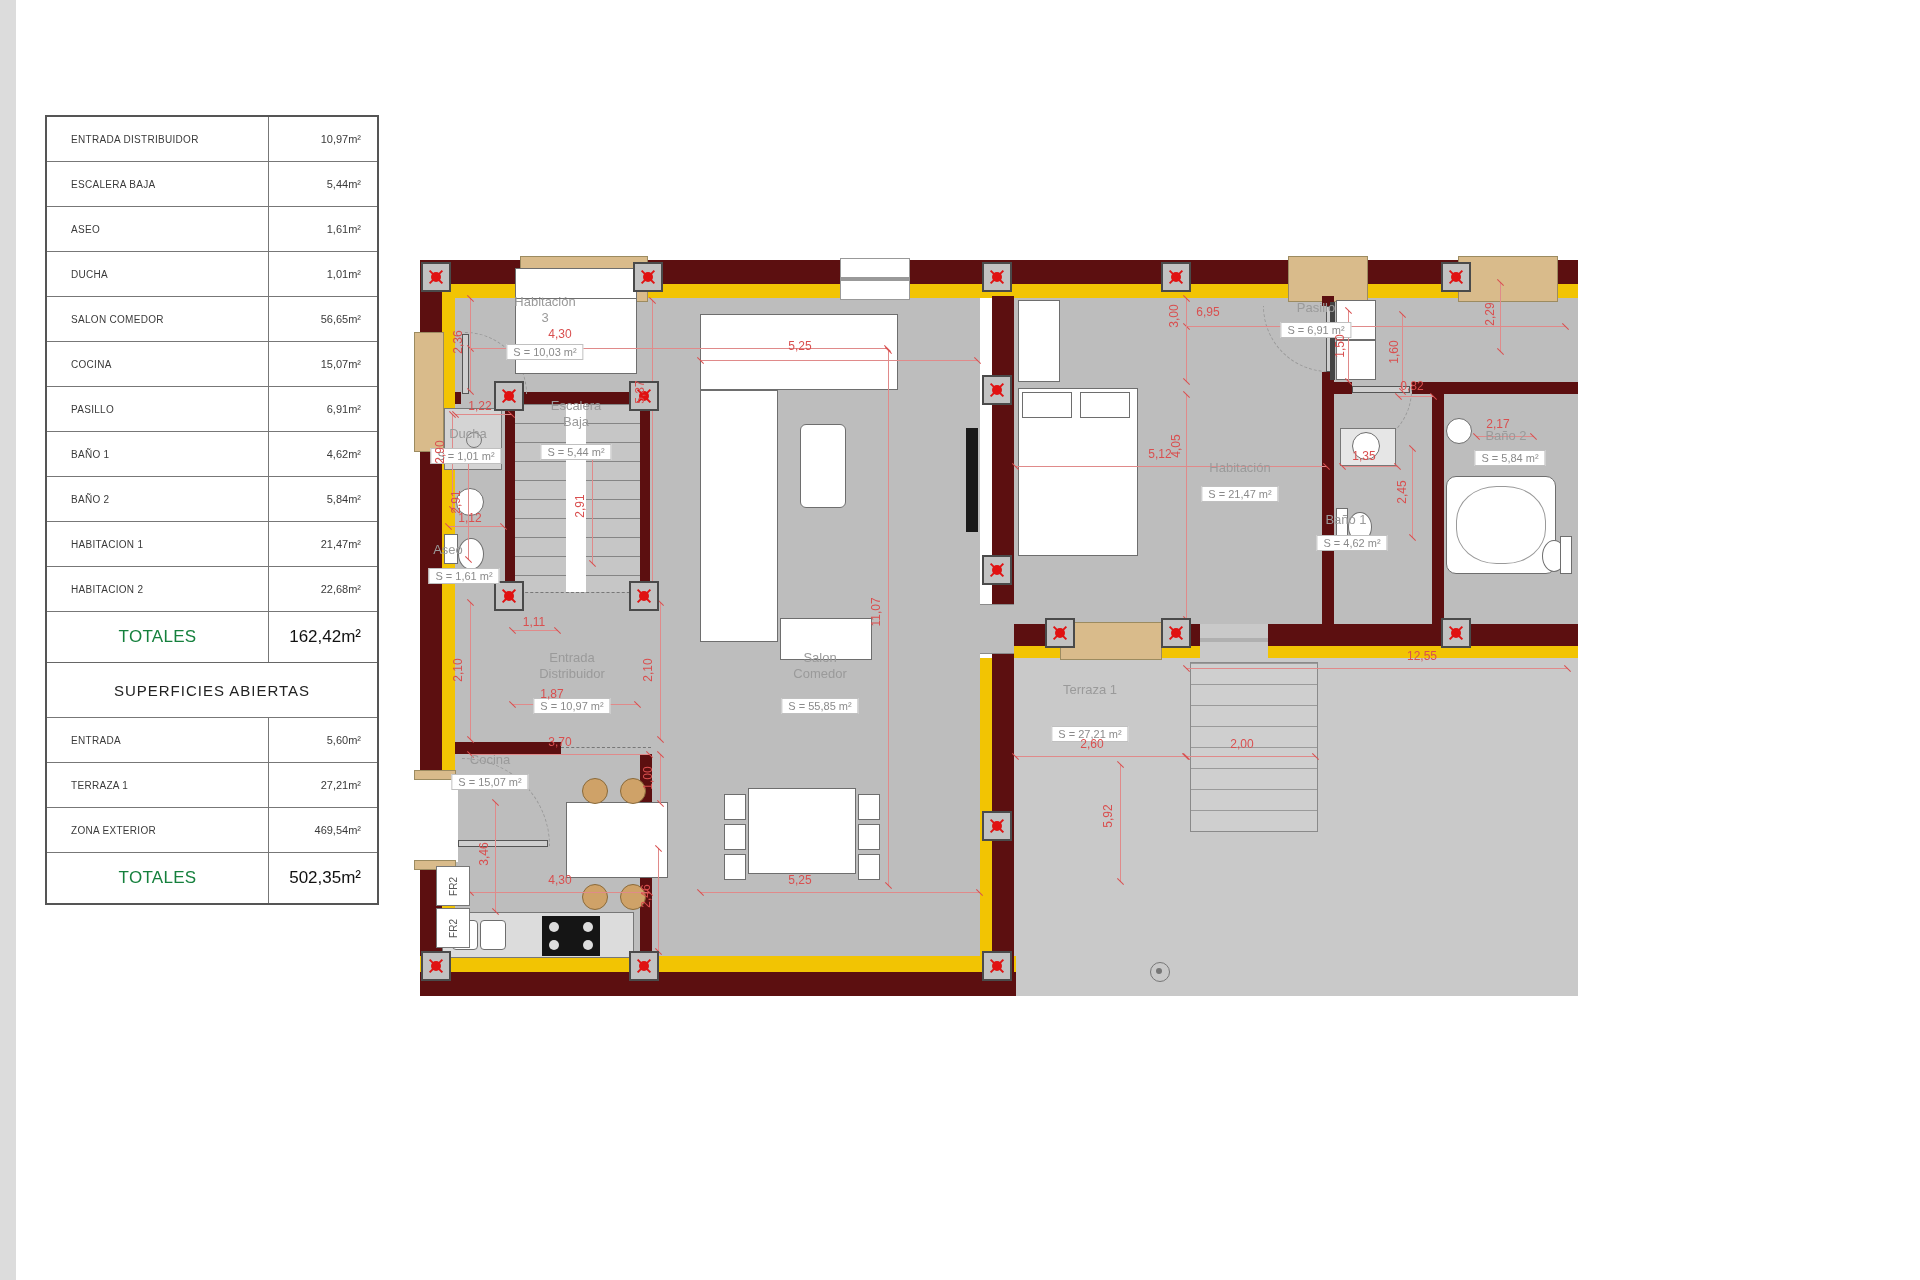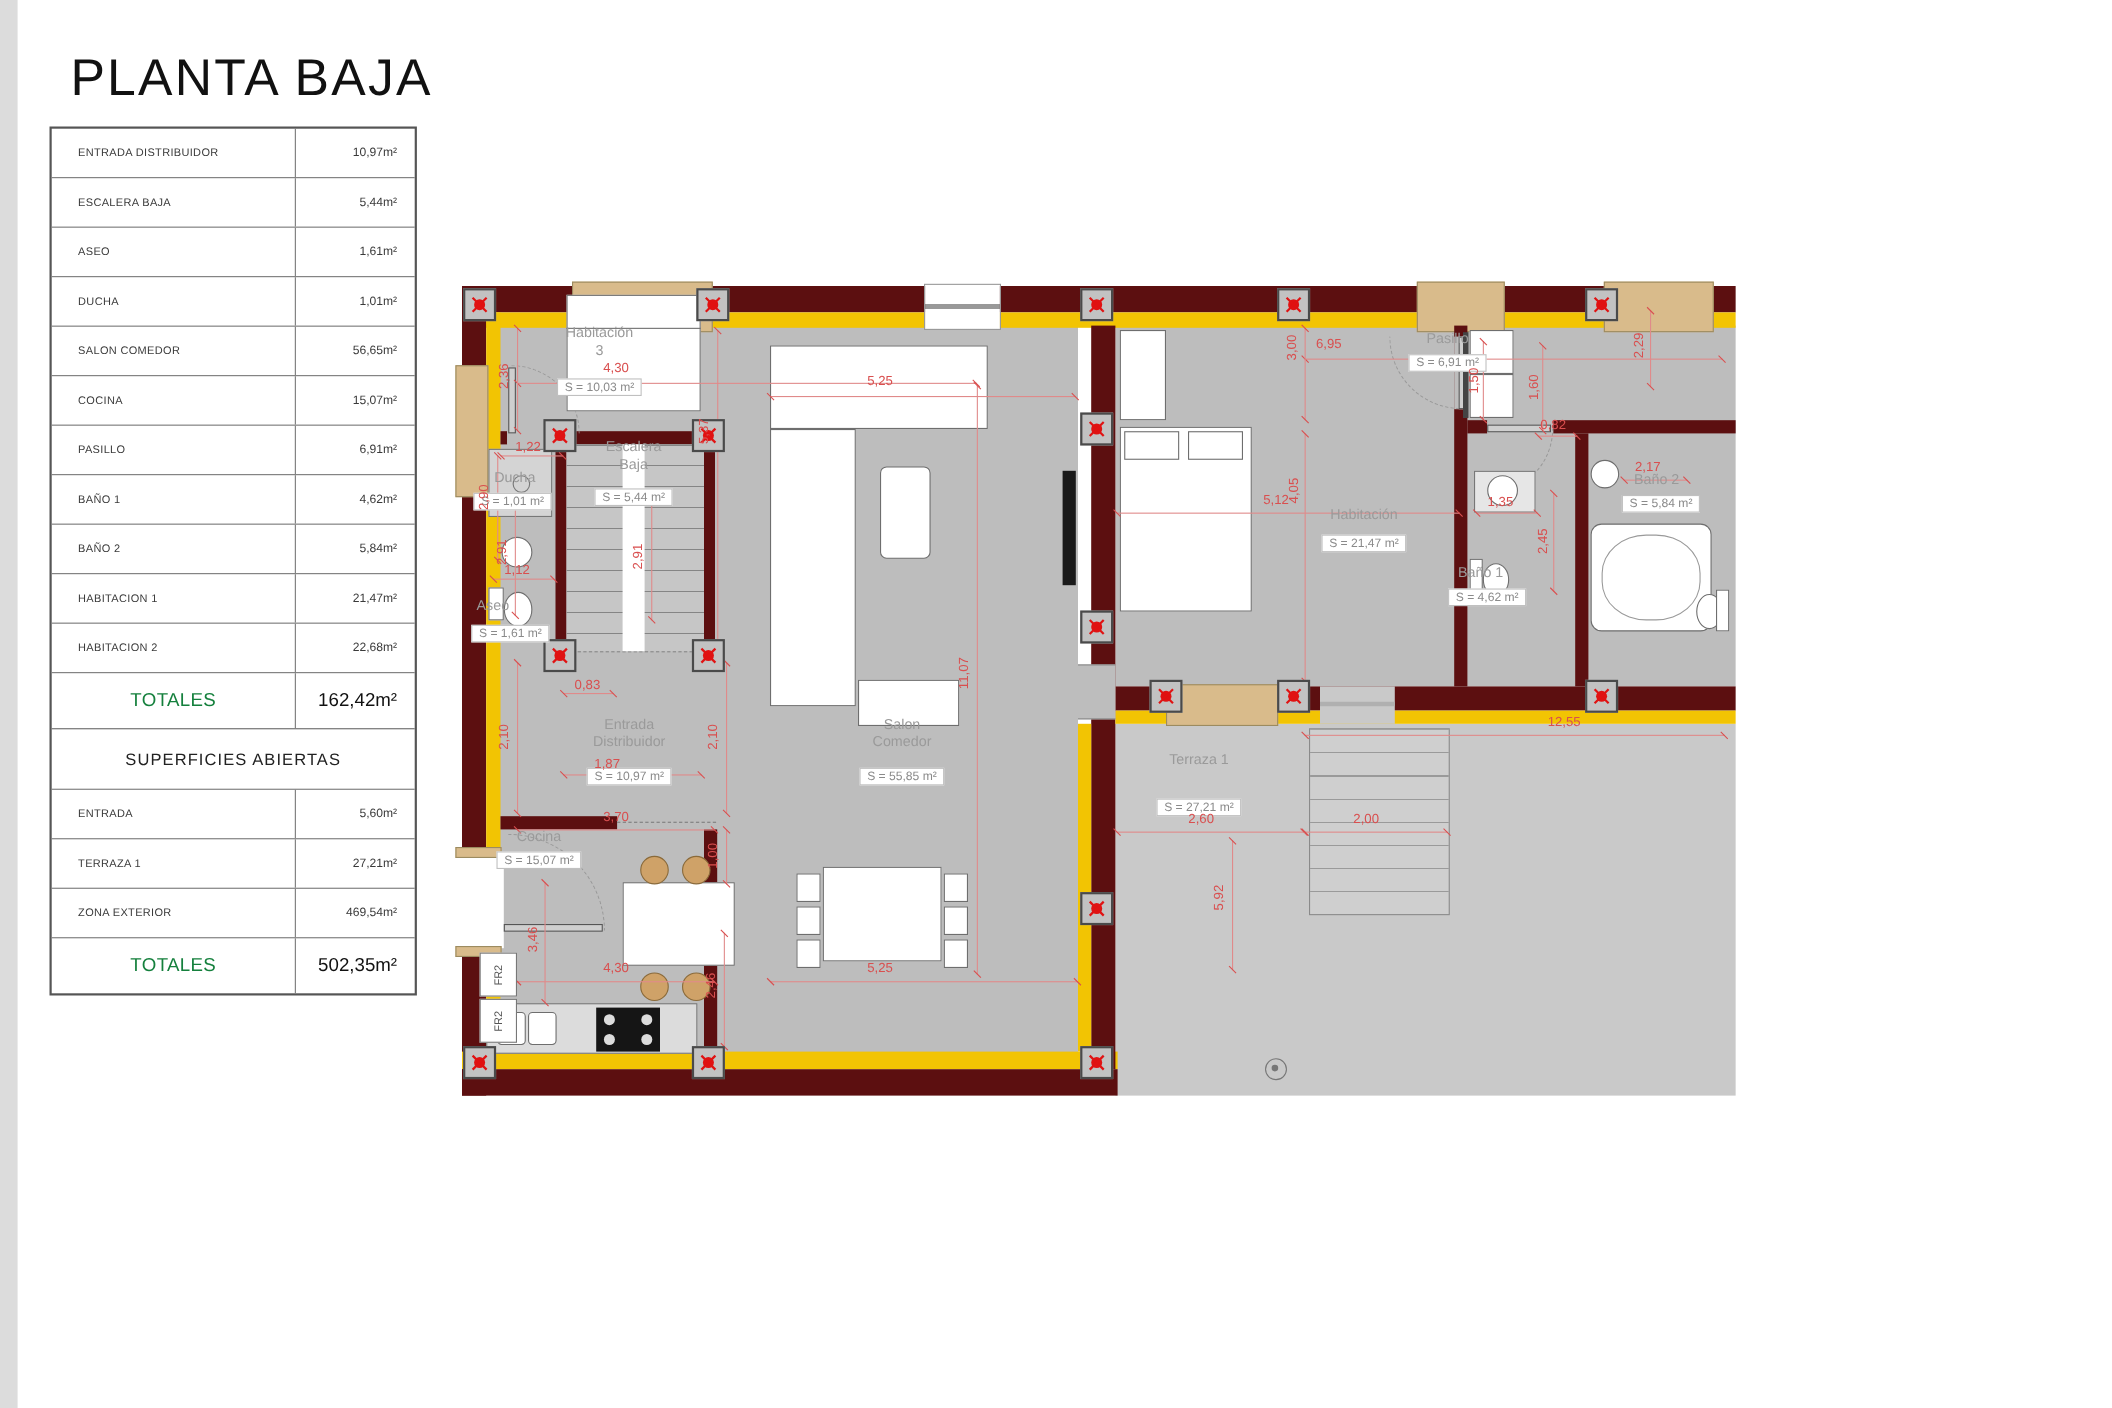--- a/index.html
+++ b/index.html
@@ -67,21 +67,20 @@
   .fr2{position:absolute;width:34px;height:40px;background:#fff;border:1px solid #777;box-sizing:border-box;
        display:flex;align-items:center;justify-content:center;transform:translate(-50%,-50%);}
   .fr2 span{transform:rotate(-90deg);font-size:10px;color:#555;}
   .burner{position:absolute;width:10px;height:10px;border-radius:50%;background:#fff;opacity:.85;}
 </style>
 </head>
 <body>
 
 <div id="canvas">
   <div id="left-strip"></div>
-  <div id="page-title">PLANTA BAJA</div>
 
   <div id="areas-table">
       <div class="trow ">
         <div class="tc1">ENTRADA DISTRIBUIDOR</div>
         <div class="tc2">10,97m²</div>
       </div>
       <div class="trow ">
         <div class="tc1">ESCALERA BAJA</div>
         <div class="tc2">5,44m²</div>
       </div>
@@ -397,21 +396,21 @@
         <div class="dim rot" style="left: 1394px; top: 352px;">1,60</div>
         <div class="dim" style="left: 1412px; top: 386px;">0,82</div>
         <div class="dim" style="left: 1498px; top: 424px;">2,17</div>
         <div class="dim" style="left: 1160px; top: 454px;">5,12</div>
         <div class="dim rot" style="left: 1176px; top: 446px;">4,05</div>
         <div class="dim" style="left: 1364px; top: 456px;">1,35</div>
         <div class="dim rot" style="left: 1402px; top: 492px;">2,45</div>
         <div class="dim rot" style="left: 456px; top: 502px;">2,91</div>
         <div class="dim rot" style="left: 580px; top: 506px;">2,91</div>
         <div class="dim" style="left: 470px; top: 518px;">1,12</div>
-        <div class="dim" style="left: 534px; top: 622px;">0,83</div>
+        <div class="dim" style="left: 534px; top: 622px;">1,11</div>
         <div class="dim" style="left: 552px; top: 694px;">1,87</div>
         <div class="dim" style="left: 560px; top: 742px;">3,70</div>
         <div class="dim rot" style="left: 876px; top: 612px;">11,07</div>
         <div class="dim rot" style="left: 458px; top: 670px;">2,10</div>
         <div class="dim rot" style="left: 648px; top: 670px;">2,10</div>
         <div class="dim" style="left: 1422px; top: 656px;">12,55</div>
         <div class="dim" style="left: 1092px; top: 744px;">2,60</div>
         <div class="dim" style="left: 1242px; top: 744px;">2,00</div>
         <div class="dim rot" style="left: 648px; top: 778px;">1,00</div>
         <div class="dim rot" style="left: 1108px; top: 816px;">5,92</div>

